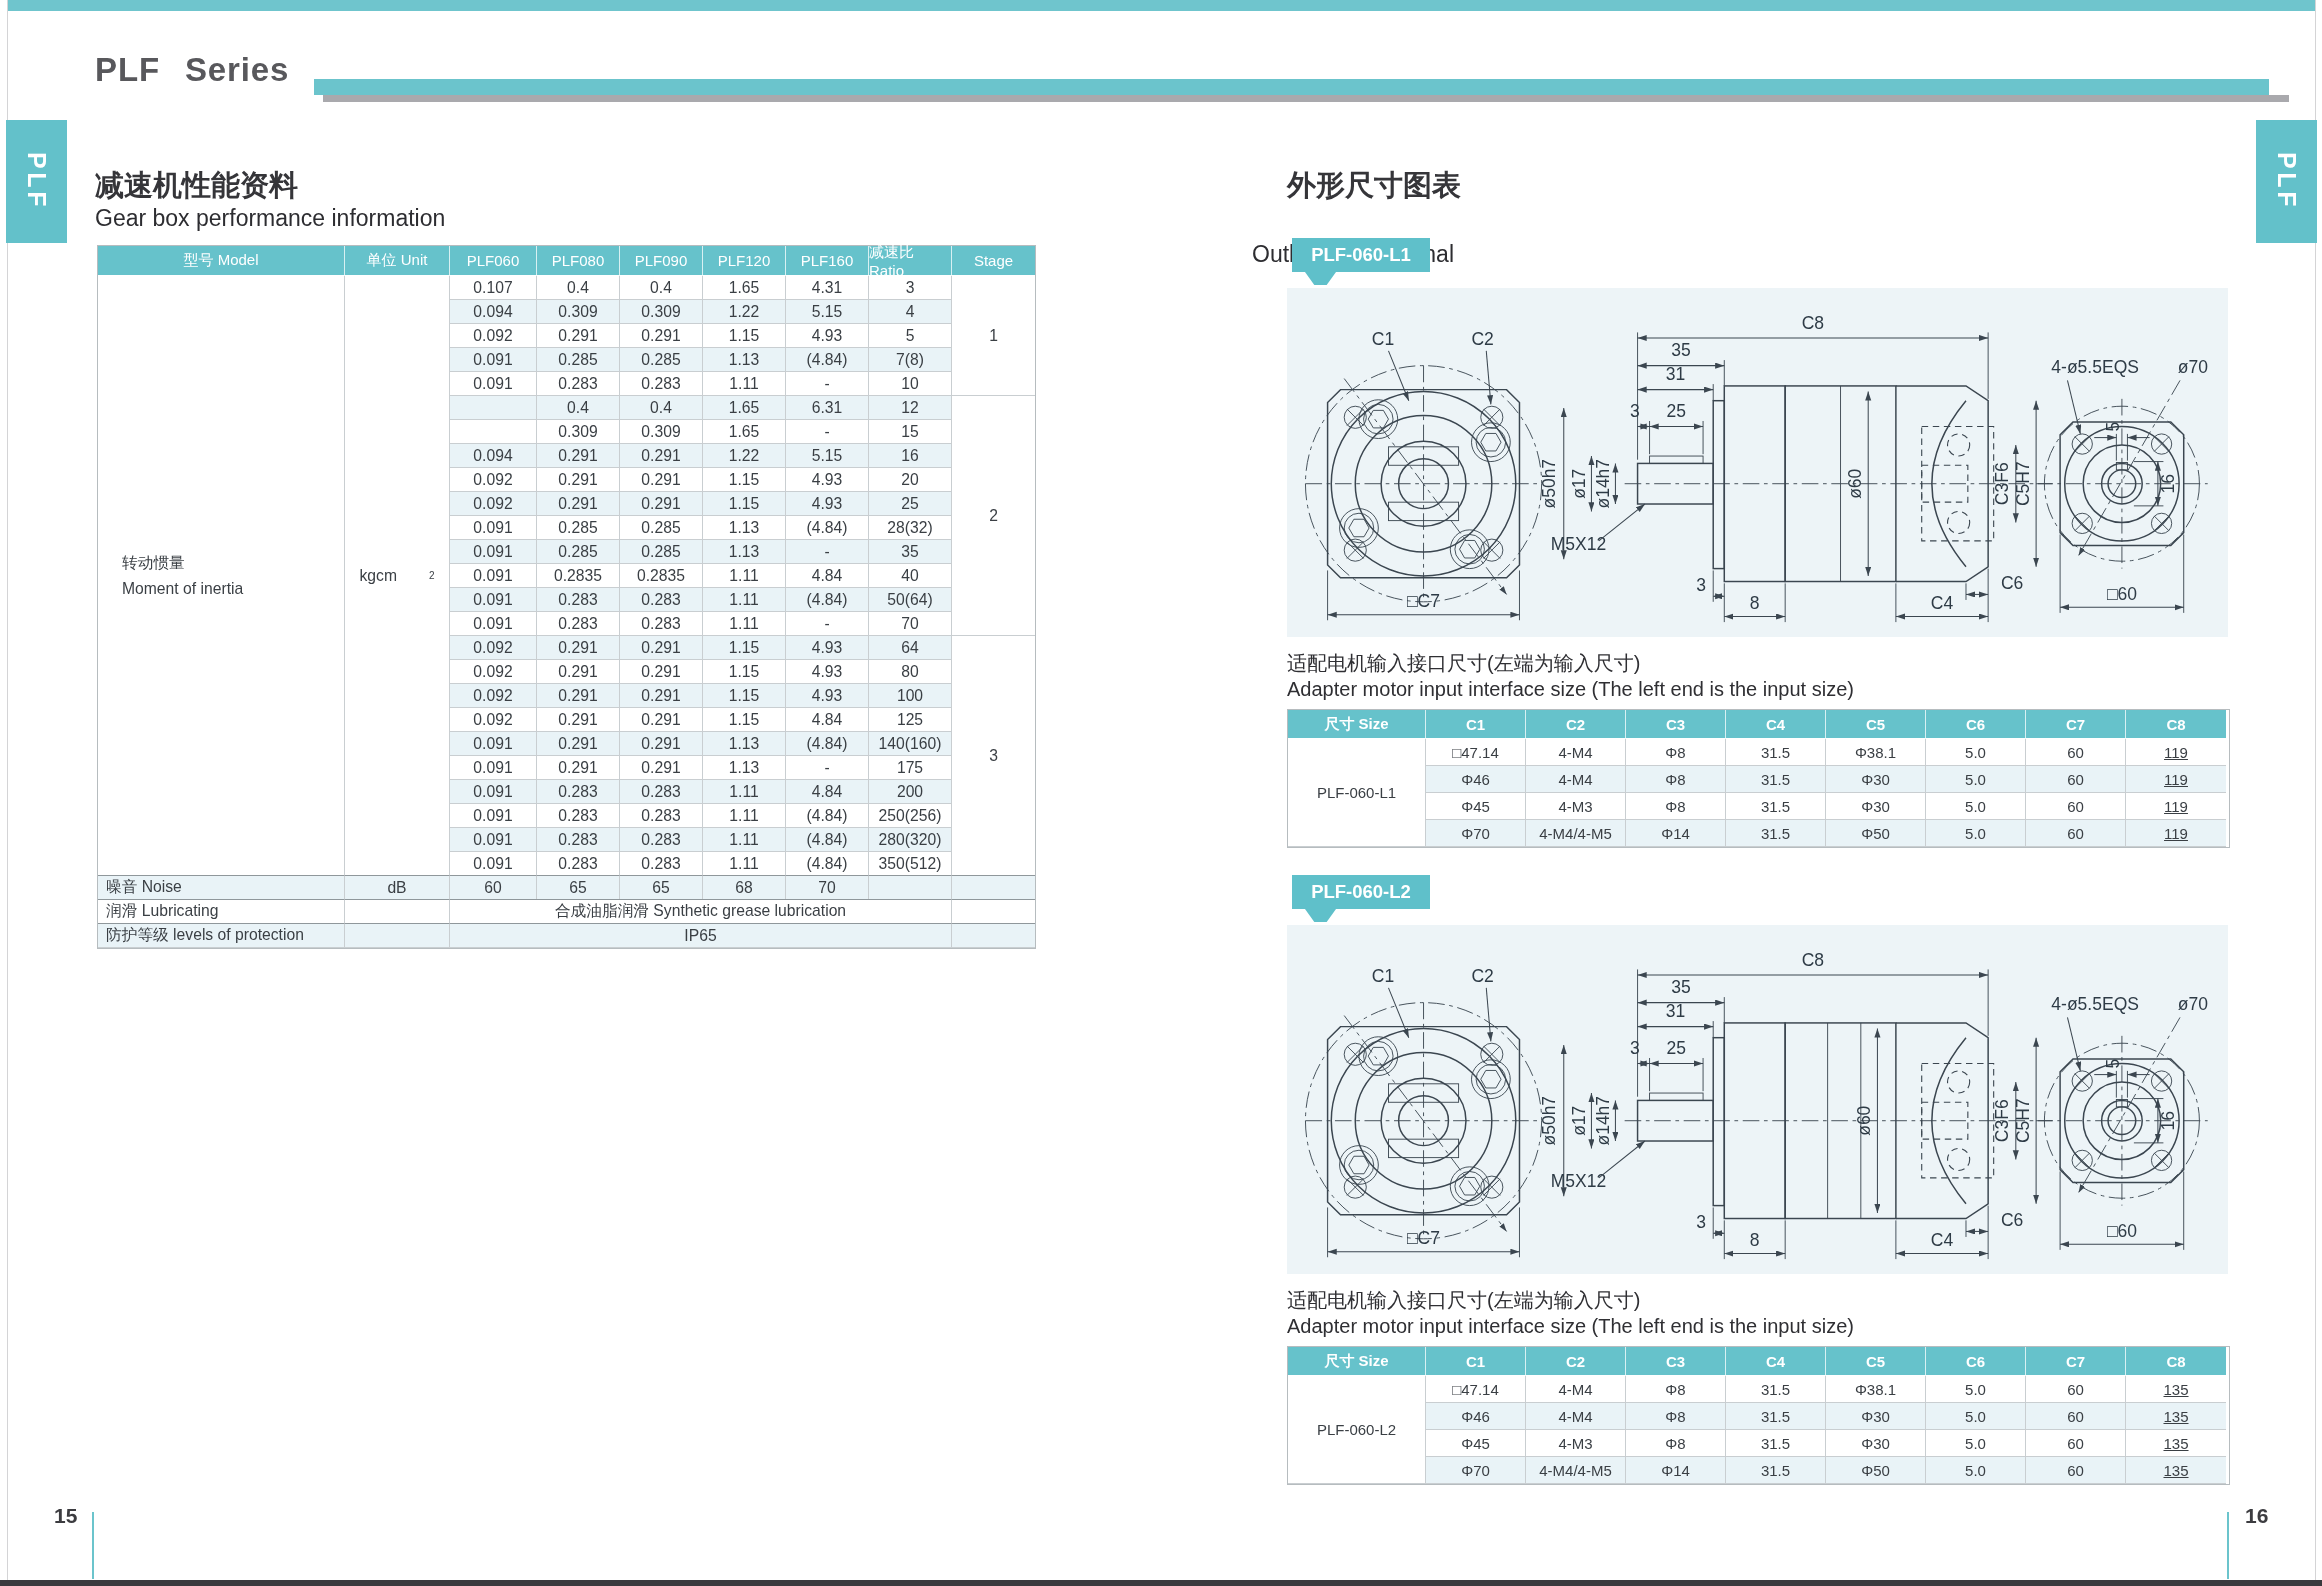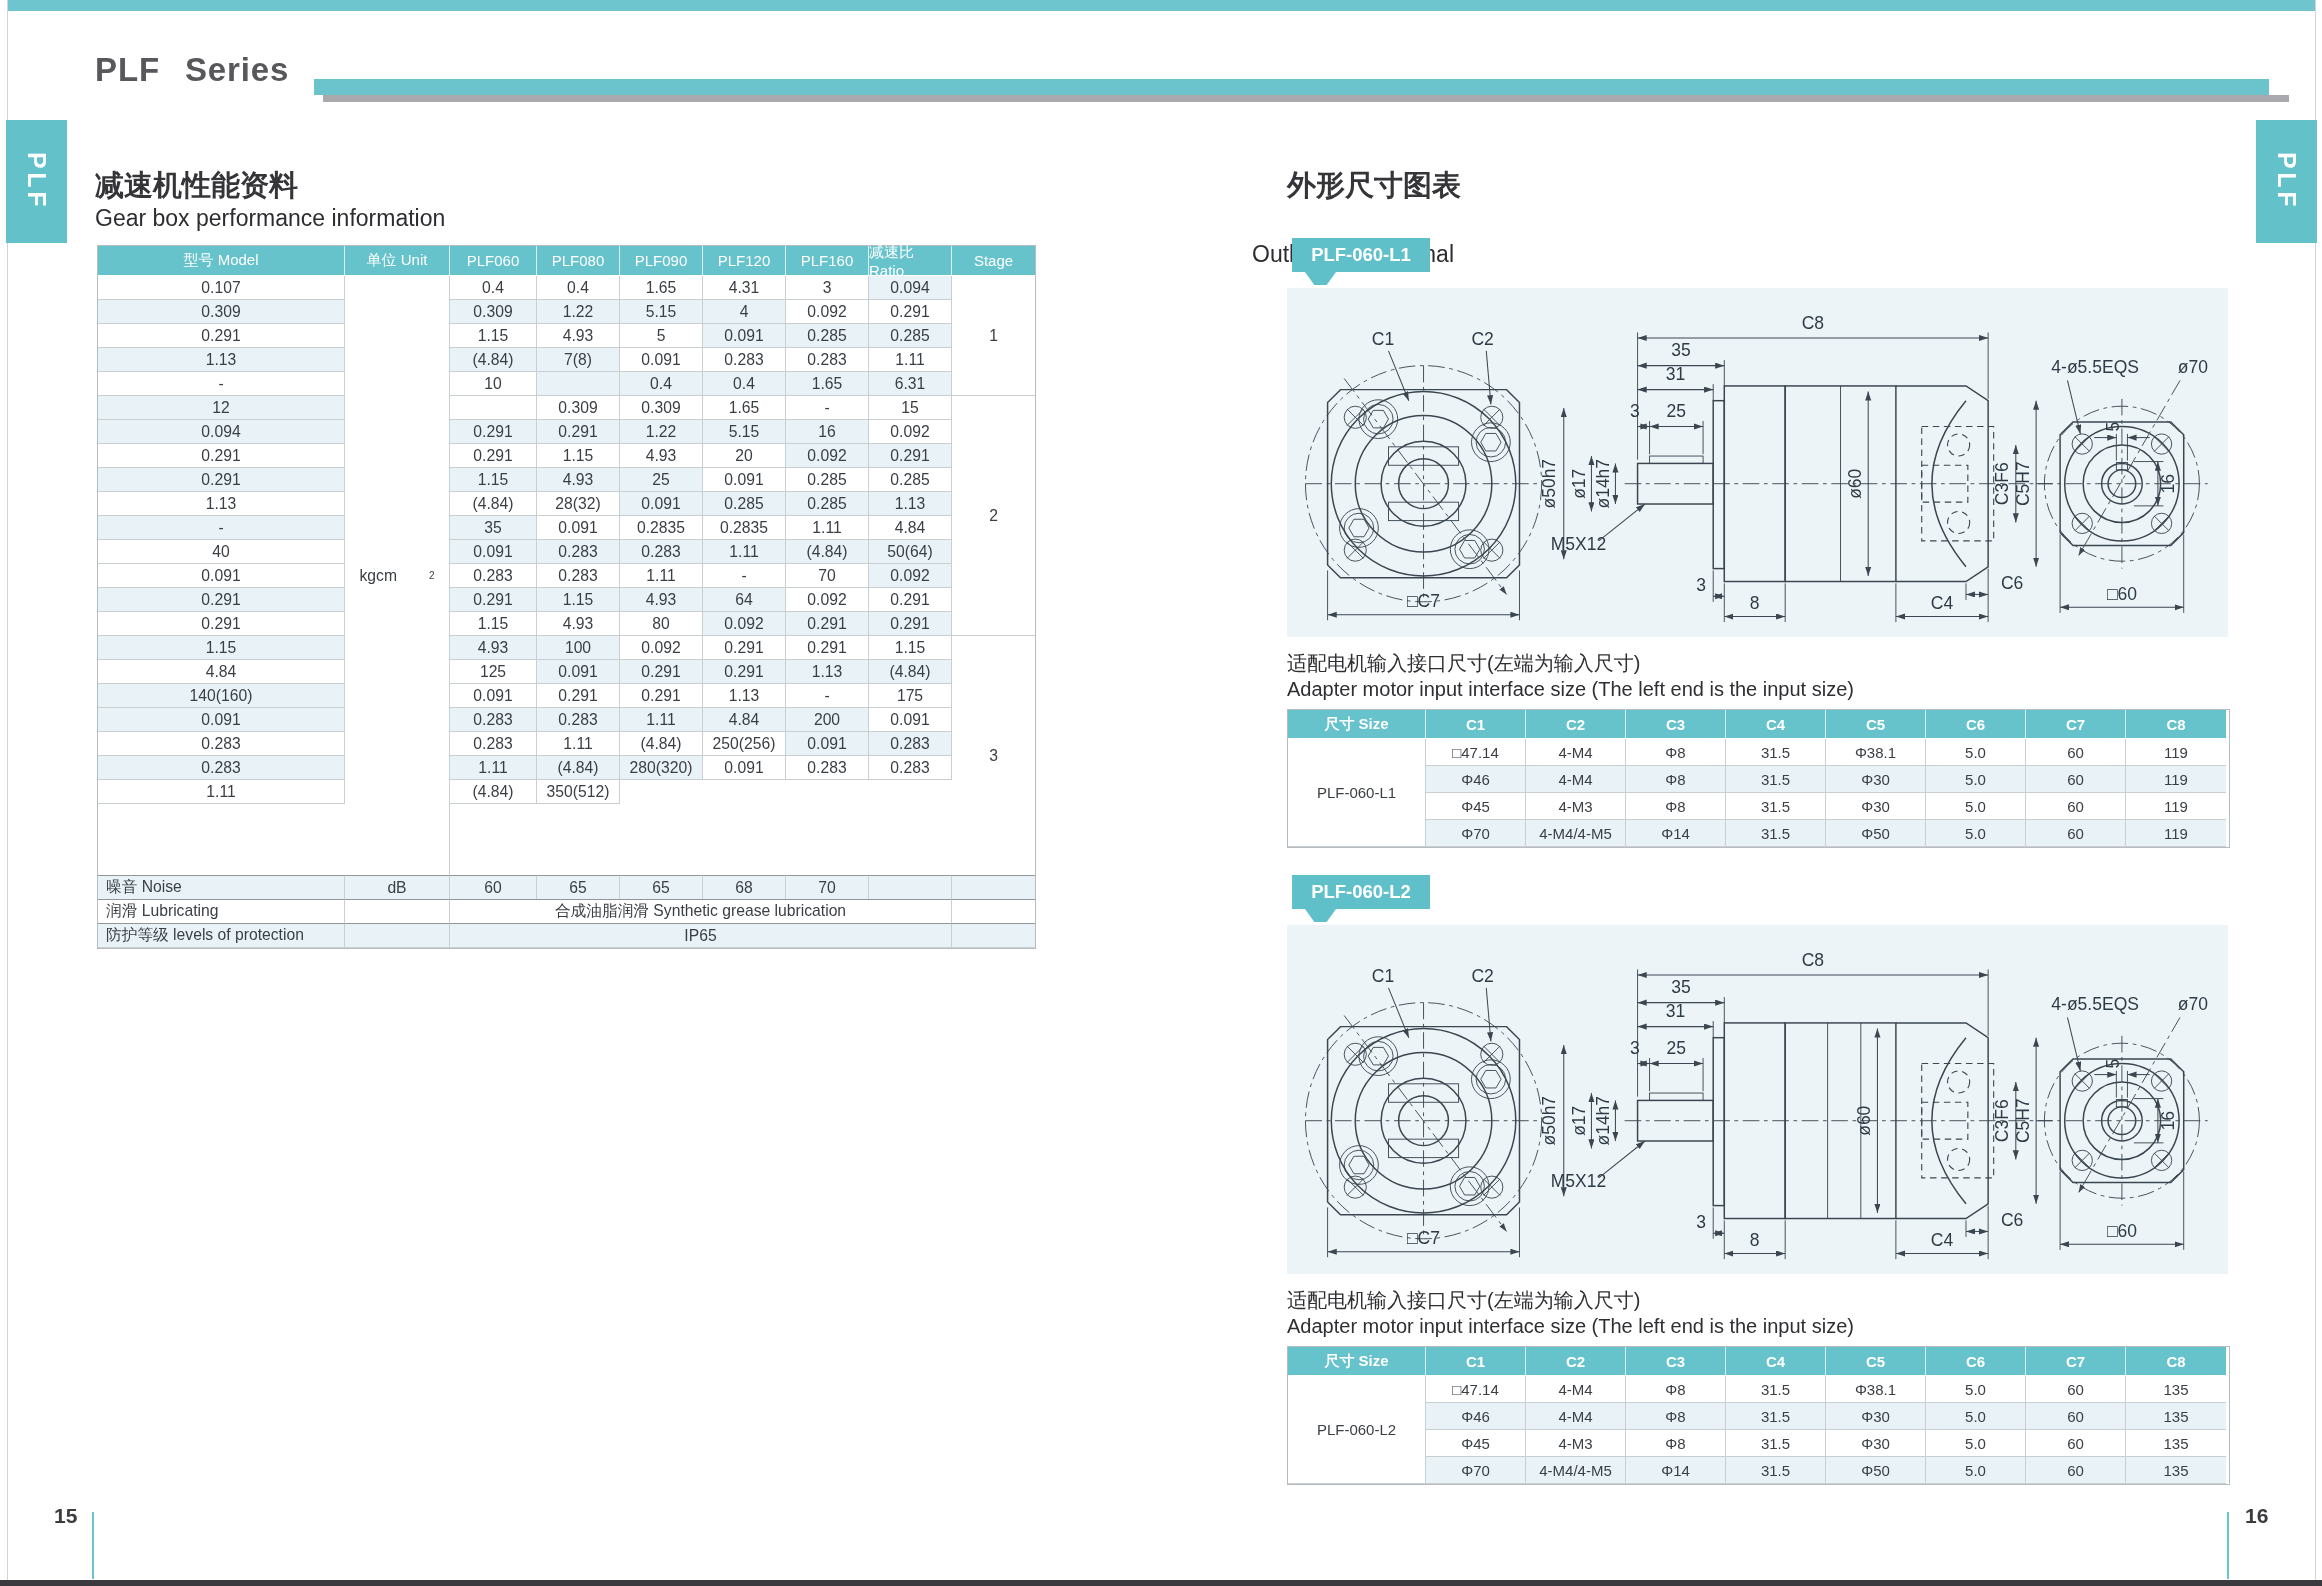--- a/index.html
+++ b/index.html
@@ -28,21 +28,21 @@
     grid-template-columns:247px 105px 87px 83px 83px 83px 83px 83px 83px;
     grid-template-rows:30px repeat(28,24px);
     border:0.9px solid #b6bcbf;background:#fff;font-size:15.7px;}
   .ptable .h{background:#66c2cb;color:#fff;display:flex;align-items:center;justify-content:center;
     border-right:0.9px solid rgba(255,255,255,.75);border-bottom:0.9px solid #fff;font-size:15px;}
   .ptable .h:nth-child(9){border-right:none;}
   .cell{display:flex;align-items:center;justify-content:center;background:#fff;
     border-right:0.9px solid #c9ced1;border-bottom:0.9px solid #c9ced1;}
   .alt{background:#e9f3f7;}
   .leftpad{justify-content:flex-start;padding-left:8px;}
-  .nbr{border-right:none;}
+  .nbr{border-right:none;text-decoration:underline;}
   .model-span{grid-column:1;grid-row:2/27;flex-direction:column;align-items:flex-start;justify-content:center;padding-left:24px;line-height:1.6;}
   .unit-span{grid-column:2;grid-row:2/27;gap:32px;}
   .stg{grid-column:9;border-right:none;}
   .stg1{grid-row:2/7;} .stg2{grid-row:7/17;} .stg3{grid-row:17/27;}
   .r27{grid-row:27;} .r28{grid-row:28;} .r29{grid-row:29;}
   .c1{grid-column:1;} .c2{grid-column:2;} .c3{grid-column:3;} .c4{grid-column:4;}
   .c5{grid-column:5;} .c6c{grid-column:6;} .c7c{grid-column:7;} .c8c{grid-column:8;} .c9{grid-column:9;}
   .sp38{grid-column:3/9;}
   .tsep{border-top:0.9px solid #8f979b;margin-top:-0.9px;}
   sup{font-size:10px;}
@@ -106,20 +106,24 @@
   <div class="h">型号 Model</div>
   <div class="h">单位 Unit</div>
   <div class="h">PLF060</div>
   <div class="h">PLF080</div>
   <div class="h">PLF090</div>
   <div class="h">PLF120</div>
   <div class="h">PLF160</div>
   <div class="h">减速比 Ratio</div>
   <div class="h">Stage</div>
 
+  <div class="cell model-span">
+    <span>转动惯量</span>
+    <span>Moment of inertia</span>
+  </div>
   <div class="cell unit-span">
     <span>kgcm</span>
       <sup>2</sup>
   </div>
   <div class="cell stg stg1">1</div>
   <div class="cell stg stg2">2</div>
   <div class="cell stg stg3">3</div>
 
     <div class="cell">0.107</div>
     <div class="cell">0.4</div>

